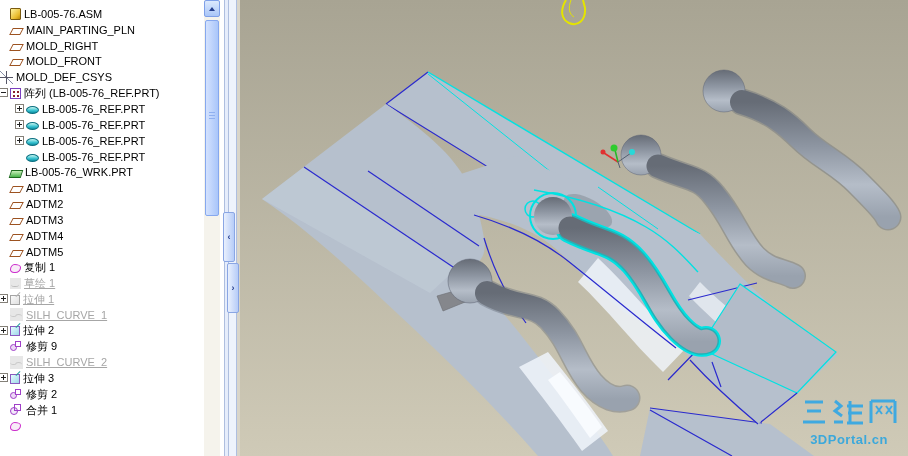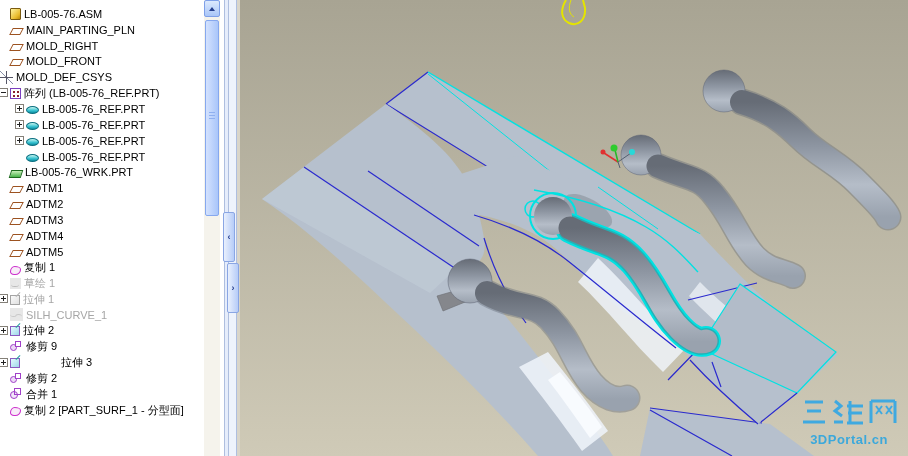--- a/index.html
+++ b/index.html
@@ -21,21 +21,21 @@
   .halo{stroke:var(--edge-cyan);fill:none;stroke-linecap:round;}
   
   #watermark{position:absolute;left:795px;top:397px;width:108px;z-index:1;text-align:center;}
   #watermark .sub{color:var(--wm2);font-size:13px;letter-spacing:.5px;margin-top:1px;
                   font-weight:bold;opacity:.95;}
   
   #tree{position:absolute;left:0;top:0;width:204px;height:456px;background:#fff;z-index:2;
         padding-top:6px;box-sizing:border-box;overflow:hidden;font-size:11px;color:#000;}
   .trow{position:relative;height:15.85px;display:flex;align-items:center;white-space:nowrap;}
   .trow .lbl{margin-left:3px;}
-  .trow.sup .lbl{color:var(--sup);}
+  .trow.sup .lbl{color:var(--sup);text-decoration:underline;}
   .trow.sup .ic{filter:grayscale(1) opacity(.62);background-color:#dcd8ce;}
   .exp{position:absolute;top:3px;width:9px;height:9px;border:1px solid #848078;background:#fff;
        box-sizing:border-box;}
   .exp::before{content:"";position:absolute;left:1px;top:3px;width:5px;height:1px;background:#222;}
   .exp.plus::after{content:"";position:absolute;left:3px;top:1px;width:1px;height:5px;background:#222;}
   .ic{position:relative;flex:none;display:inline-block;width:13px;height:13px;box-sizing:border-box;}
   .ic-assembly{width:11px;height:12px;border:1px solid #7a5a10;
     background:linear-gradient(135deg,#fff3a0 20%,#f0c families0,#d4a017 80%);
     background:linear-gradient(135deg,#fff3a0,#e8b92a 70%,#b8860b);border-radius:1px;}
   .ic-datum-plane{width:11px;height:7px;margin:3px 1px 0 1px;border:1px solid #9c5220;
@@ -285,21 +285,21 @@
       <div class="trow" style="padding-left: 10px;">
 
       <span class="ic ic-datum-plane"></span>
       <span class="lbl">ADTM4</span>
     </div>
       <div class="trow" style="padding-left: 10px;">
 
       <span class="ic ic-datum-plane"></span>
       <span class="lbl">ADTM5</span>
     </div>
-      <div class="trow" style="padding-left: 10px; align-items: flex-end;">
+      <div class="trow" style="padding-left: 10px;">
 
       <span class="ic ic-copy"></span>
       <span class="lbl">复制 1</span>
     </div>
       <div class="trow sup" style="padding-left: 10px;">
 
       <span class="ic ic-sketch"></span>
       <span class="lbl">草绘 1</span>
     </div>
       <div class="trow sup" style="padding-left: 10px;">
@@ -315,39 +315,43 @@
       <div class="trow" style="padding-left: 10px;">
       <span class="exp plus" style="left: -1px;"></span>
       <span class="ic ic-extrude"></span>
       <span class="lbl">拉伸 2</span>
     </div>
       <div class="trow" style="padding-left: 10px;">
 
       <span class="ic ic-trim"></span>
       <span class="lbl">修剪 9</span>
     </div>
-      <div class="trow" style="padding-left: 10px; gap: 38px;">
+      <div class="trow sup" style="padding-left: 10px;">
+
+      <span class="ic ic-silhouette"></span>
+      <span class="lbl">SILH_CURVE_2</span>
+    </div>
+      <div class="trow" style="padding-left: 10px;">
       <span class="exp plus" style="left: -1px;"></span>
       <span class="ic ic-extrude"></span>
       <span class="lbl">拉伸 3</span>
     </div>
       <div class="trow" style="padding-left: 10px;">
 
       <span class="ic ic-trim"></span>
       <span class="lbl">修剪 2</span>
     </div>
       <div class="trow" style="padding-left: 10px;">
 
       <span class="ic ic-merge"></span>
       <span class="lbl">合并 1</span>
     </div>
       <div class="trow" style="padding-left: 10px;">
 
       <span class="ic ic-copy"></span>
-      <span class="lbl">复制 2 [PART_SURF_1 - 分型面]</span>
     </div>
     </div>
 
   <div id="vscroll">
     <div id="scrollup">
       <span class="tri"></span>
     </div>
     <div id="vthumb"></div>
   </div>
 

